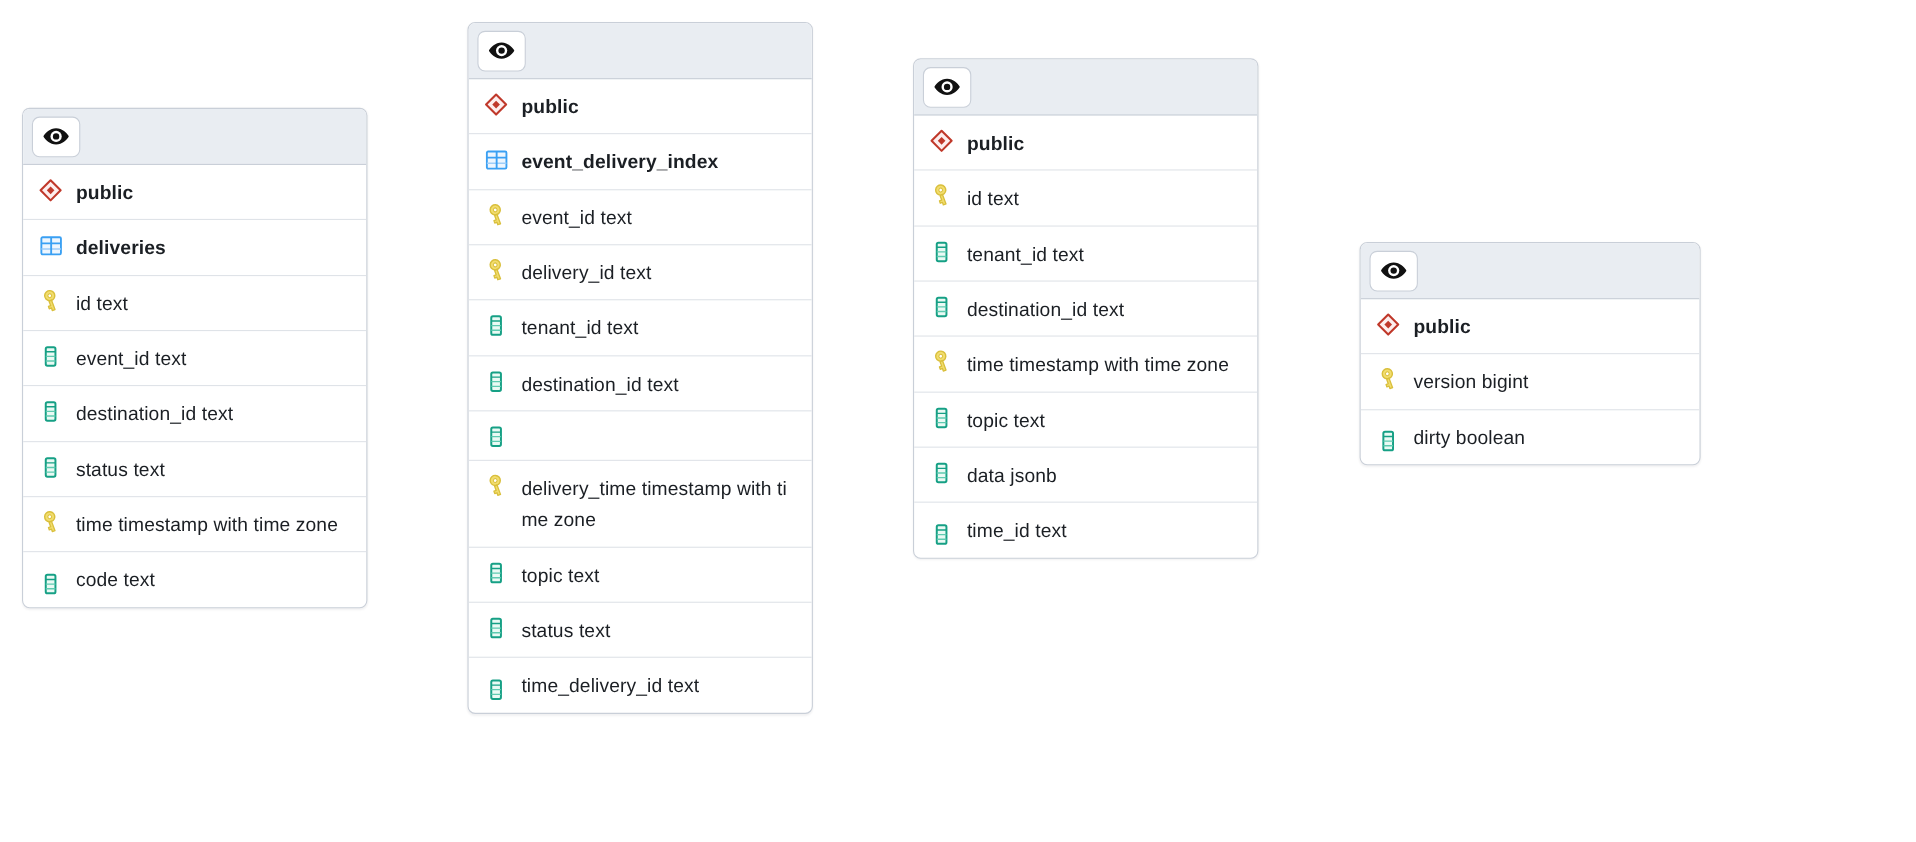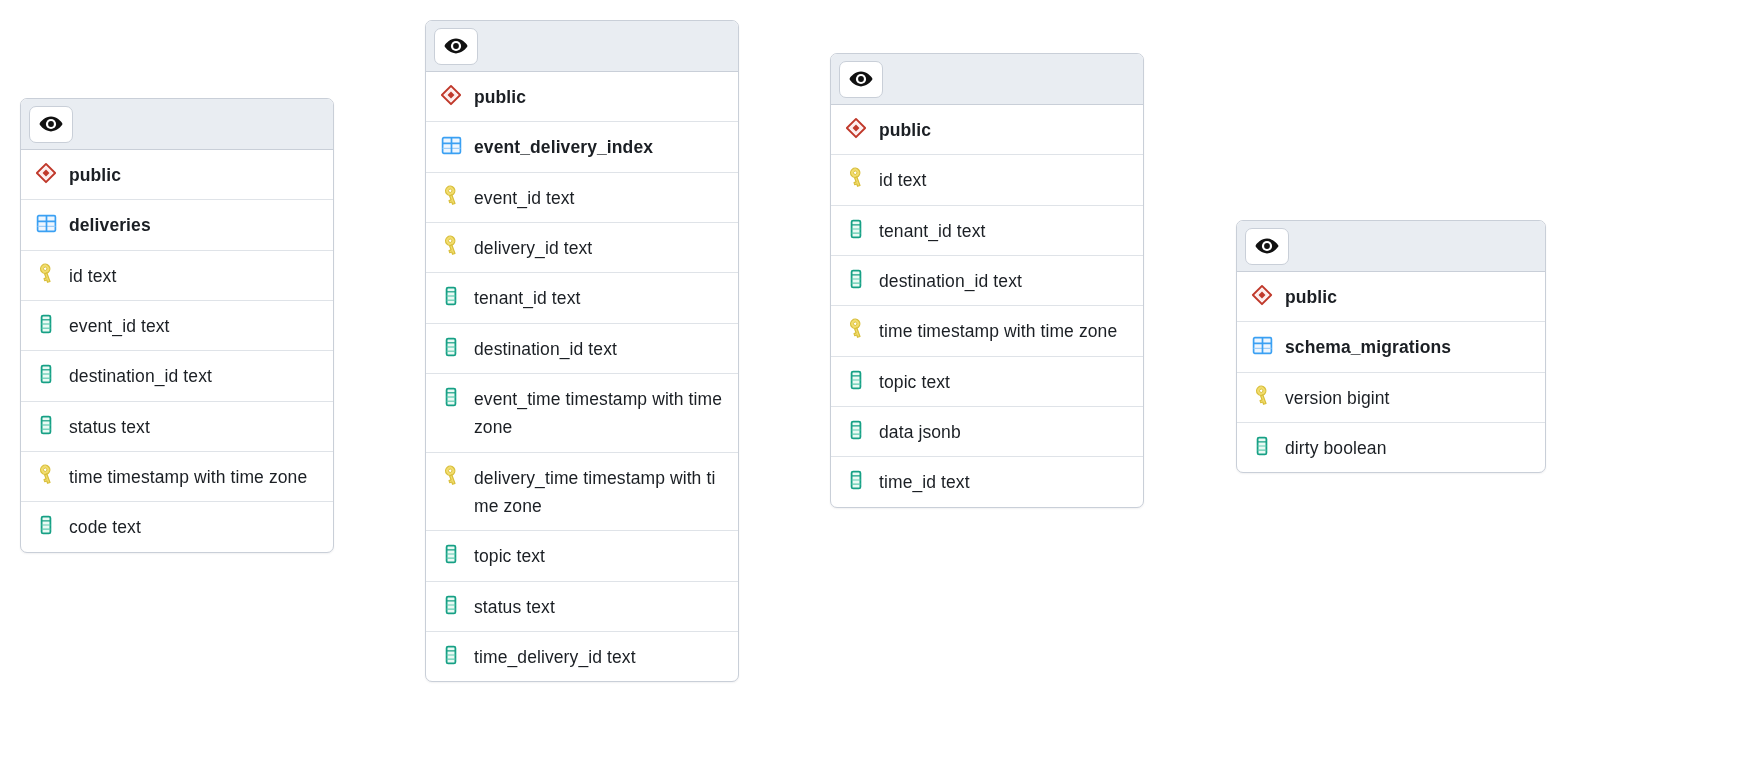--- a/index.html
+++ b/index.html
@@ -59,21 +59,21 @@
 
   
   .row {
     box-sizing: border-box;
     display: flex;
     align-items: flex-start;
     border-bottom: 1px solid #dfe3e8;
     padding: 10px 12px 10px 14px;
     min-height: 45px;
   }
-  .row:last-child { border-bottom: none; }
+  .row:last-child { border-bottom: none; align-items: flex-end; }
 
   .row-icon {
     flex: 0 0 auto;
     width: 22px;
     height: 22px;
     margin-right: 12px;
     margin-top: 2px;
     display: flex;
     align-items: center;
     justify-content: center;
@@ -282,21 +282,20 @@
       </div>
       <div class="row">
         <span class="row-icon">
           <svg width="20" height="20" viewBox="0 0 20 20" aria-hidden="true">
             <rect x="5.6" y="1.6" width="8.8" height="16.8" rx="1.5" fill="#eafaf4" stroke="#16a085" stroke-width="1.8"></rect>
             <line x1="5.6" y1="5.8" x2="14.4" y2="5.8" stroke="#16a085" stroke-width="1.2"></line>
             <line x1="5.6" y1="10.0" x2="14.4" y2="10.0" stroke="#5ecab0" stroke-width="1.2"></line>
             <line x1="5.6" y1="14.2" x2="14.4" y2="14.2" stroke="#5ecab0" stroke-width="1.2"></line>
           </svg>
         </span>
-        <span class="row-label">event_time timestamp with time zone</span>
       </div>
       <div class="row">
         <span class="row-icon">
           <svg width="22" height="22" viewBox="0 0 22 22" aria-hidden="true">
             <g transform="rotate(-42 11 11)">
               <circle cx="13.9" cy="6.6" r="4.6" fill="#f2dd6e" stroke="#d9bf3c" stroke-width="1.3"></circle>
               <circle cx="13.9" cy="6.6" r="1.7" fill="#ffffff" stroke="#d9bf3c" stroke-width="0.9"></circle>
               <path d="M12.4 10.6 L9.0 19.2 L6.6 18.2 L7.6 16.0 L5.6 15.2 L6.5 13.1 L8.5 13.9 L10.0 10.1 Z" fill="#f2dd6e" stroke="#d9bf3c" stroke-width="1.2" stroke-linejoin="round"></path>
             </g>
           </svg>
@@ -452,31 +451,20 @@
       </div>
       <div class="row schema-row">
         <span class="row-icon">
           <svg width="22" height="22" viewBox="0 0 22 22" aria-hidden="true">
             <rect x="11" y="1.9" width="12.9" height="12.9" transform="rotate(45 11 1.9)" fill="#fdeeee" stroke="#c0392b" stroke-width="1.9" stroke-linejoin="round"></rect>
             <rect x="11" y="7.6" width="4.9" height="4.9" transform="rotate(45 11 7.6)" fill="#c0392b"></rect>
           </svg>
         </span>
         <span class="row-label bold">public</span>
       </div>
-      <div class="row table-row-name">
-        <span class="row-icon">
-          <svg width="21" height="21" viewBox="0 0 21 21" aria-hidden="true">
-            <rect x="1.6" y="2.7" width="17.8" height="15.6" rx="1.2" fill="#eef6fe" stroke="#3aa0f3" stroke-width="1.7"></rect>
-            <line x1="1.6" y1="8.3" x2="19.4" y2="8.3" stroke="#3aa0f3" stroke-width="1.7"></line>
-            <line x1="1.6" y1="13.4" x2="19.4" y2="13.4" stroke="#9ecdf8" stroke-width="1.4"></line>
-            <line x1="10.5" y1="2.7" x2="10.5" y2="18.3" stroke="#3aa0f3" stroke-width="1.7"></line>
-          </svg>
-        </span>
-        <span class="row-label bold">schema_migrations</span>
-      </div>
       <div class="row">
         <span class="row-icon">
           <svg width="22" height="22" viewBox="0 0 22 22" aria-hidden="true">
             <g transform="rotate(-42 11 11)">
               <circle cx="13.9" cy="6.6" r="4.6" fill="#f2dd6e" stroke="#d9bf3c" stroke-width="1.3"></circle>
               <circle cx="13.9" cy="6.6" r="1.7" fill="#ffffff" stroke="#d9bf3c" stroke-width="0.9"></circle>
               <path d="M12.4 10.6 L9.0 19.2 L6.6 18.2 L7.6 16.0 L5.6 15.2 L6.5 13.1 L8.5 13.9 L10.0 10.1 Z" fill="#f2dd6e" stroke="#d9bf3c" stroke-width="1.2" stroke-linejoin="round"></path>
             </g>
           </svg>
         </span>

